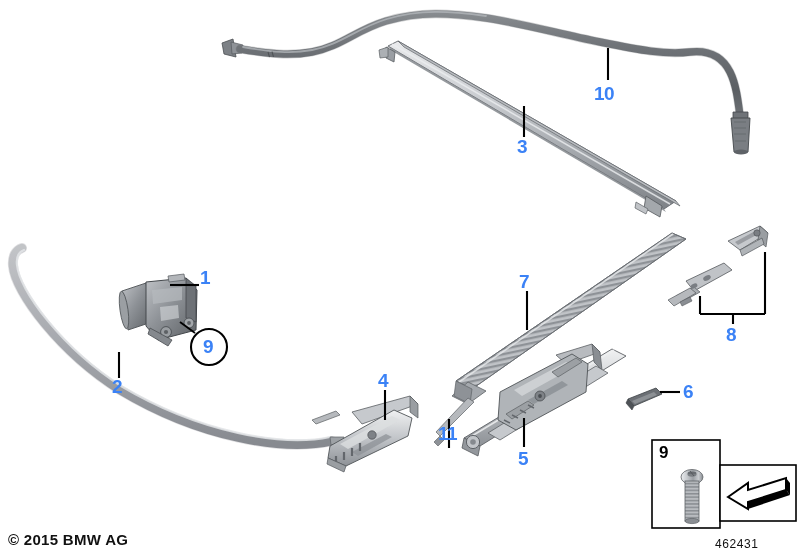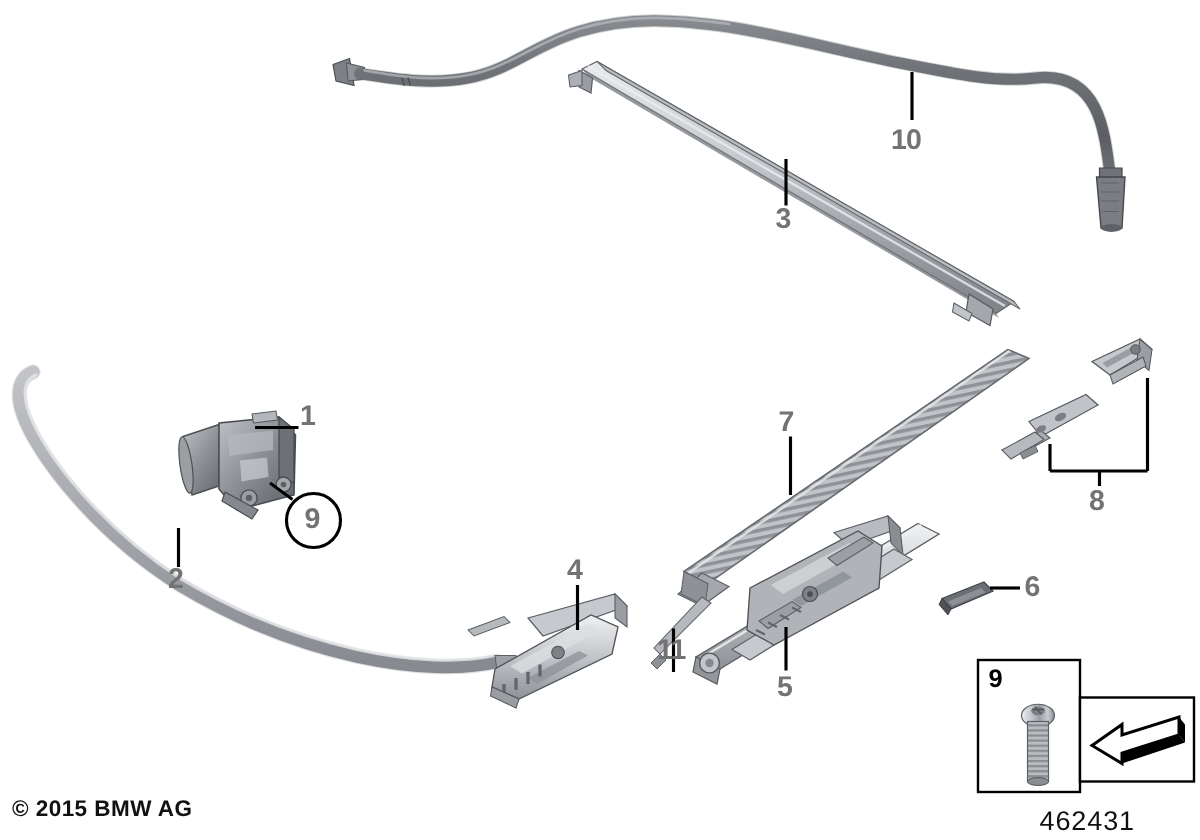--- a/index.html
+++ b/index.html
@@ -1,24 +1,24 @@
 <!DOCTYPE html>
 <html><head>
 <meta charset="utf-8">
 <style>
   html,body{margin:0;padding:0;background:#ffffff;}
   body{width:800px;height:560px;position:relative;overflow:hidden;
        font-family:"Liberation Sans",sans-serif;}
   #stage{position:absolute;left:0;top:0;width:800px;height:560px;}
   svg#diagram{position:absolute;left:0;top:0;width:800px;height:560px;}
-  .callout{position:absolute;font-weight:bold;font-size:19px;color:#737373;
+  .callout{position:absolute;font-weight:bold;font-size:19px;color:#3b82f6;
            letter-spacing:-0.5px;line-height:1;white-space:nowrap;}
   .copyright{position:absolute;left:8px;top:531px;font-size:15px;
              font-weight:bold;color:#111;letter-spacing:0.3px;white-space:nowrap;}
-  .partnum{position:absolute;left:693px;top:537px;font-size:18px;
+  .partnum{position:absolute;left:715px;top:537px;font-size:12px;
            color:#111;letter-spacing:0.6px;white-space:nowrap;}
   .legend-num{position:absolute;font-weight:bold;font-size:17px;color:#000;}
 </style>
 </head>
 <body>
 
 <div id="stage">
 
   <svg id="diagram" viewBox="0 0 800 560">
     <defs>

